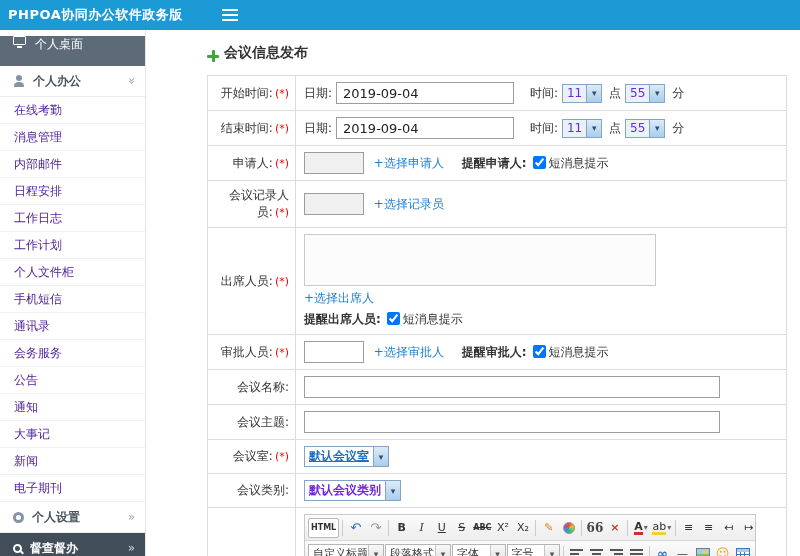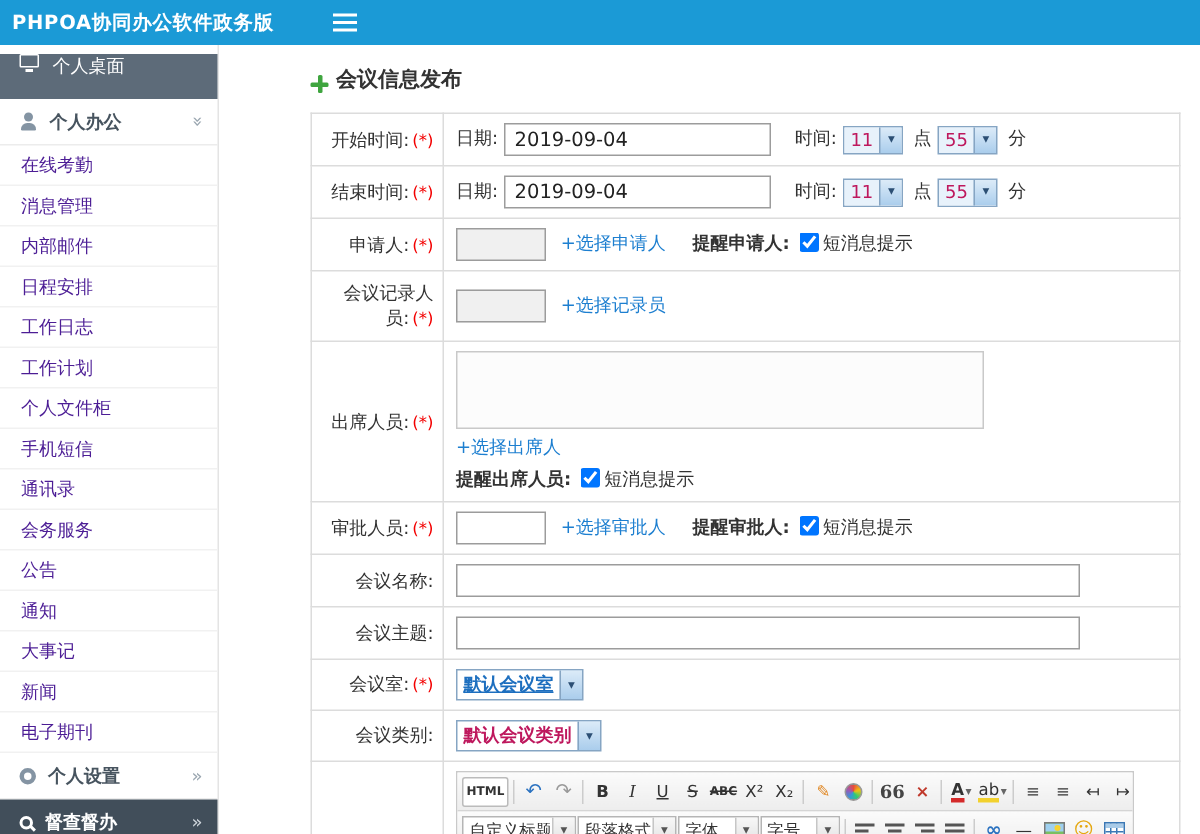--- a/index.html
+++ b/index.html
@@ -65,21 +65,21 @@
   .blabel { font-weight:bold; margin-left:14px; }
   .blabel.nol { margin-left:0; }
   input[type=checkbox] { vertical-align:-2px; margin:0 3px 0 6px; cursor:pointer; }
   textarea.att { width:352px; height:52px; border:1px solid #c9c9c9; background:#fcfcfc;
     resize:none; font-family:inherit; display:block; margin-bottom:4px; }
   .sub-row { margin-top:4px; }
 
   
   .fsel { display:inline-flex; align-items:stretch; border:1px solid #86a5c3; background:#fff;
     height:19px; vertical-align:middle; cursor:pointer; }
-  .fsel .v { display:flex; align-items:center; padding:0 4px; font-size:12px; color:#be185d; white-space:nowrap; overflow:hidden; }
+  .fsel .v { display:flex; align-items:center; padding:0 4px; font-size:12px; color:#6d28d9; white-space:nowrap; overflow:hidden; }
   .fsel .a { width:15px; display:flex; align-items:center; justify-content:center; font-size:9px;
     color:#2c4f74; background:linear-gradient(#dcebf8,#aacdec); border-left:1px solid #86a5c3; flex:0 0 auto; }
   .fsel.time .v { background:#e8f2fb; min-width:20px; justify-content:center; }
   .fsel.room { height:21px; }
   .fsel.room .v { color:#1d6fbf; text-decoration:underline; font-weight:bold; }
   .fsel.cat { height:21px; }
   .fsel.cat .v { font-weight:bold; }
   .fsel.ed { border-color:#b5b5b5; height:20px; }
   .fsel.ed .v { font-size:11px; color:#333; flex:1; }
   .fsel.ed .a { background:linear-gradient(#f7f7f7,#e2e2e2); border-left-color:#c6c6c6; color:#555; }

